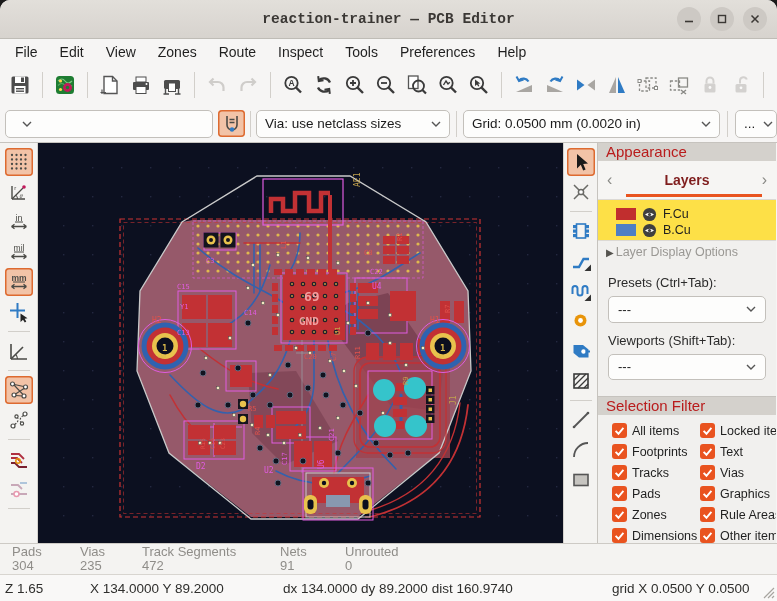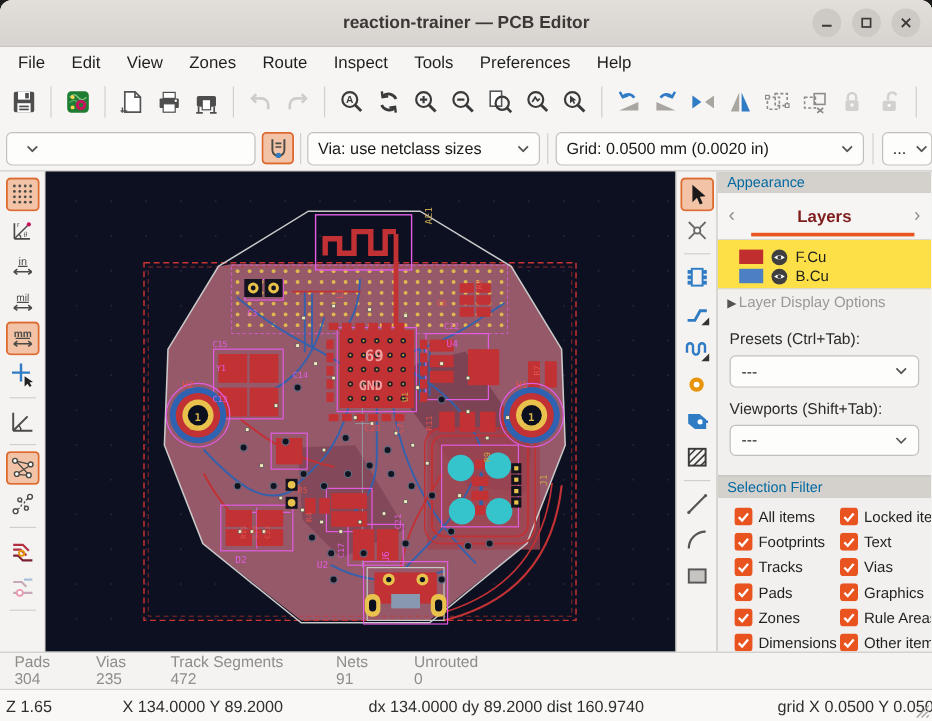--- a/index.html
+++ b/index.html
@@ -2,21 +2,21 @@
 <html style="--canvas-bg: #0c1020; --zone: #96596a; --zone-dark: #7c4354; --zone-red: #9e4450; --copper-f: #c23134; --copper-b: #2f62b0; --silk: #e05ce0; --edge: #c9c9c9; --gold: #d9a62e; --pale-gold: #e8c24d; --cyan: #35c4cb; --hatch: #cc3333;"><head>
 <meta charset="utf-8">
 <style>
   html,body{margin:0;padding:0;background:#1b1b1b;width:777px;height:601px;overflow:hidden;
     font-family:"Liberation Sans",sans-serif;-webkit-font-smoothing:antialiased;}
   #window{width:777px;height:601px;border-radius:10px 10px 0 0;overflow:hidden;background:#f6f5f4;
     display:flex;flex-direction:column;}
   
   #titlebar{height:38px;background:linear-gradient(#e2dfda,#d7d3ce);border-bottom:1px solid #bfbcb6;
     display:flex;align-items:center;position:relative;flex:0 0 auto;}
-  #title{position:absolute;left:0;right:0;text-align:center;font-weight:bold;font-size:14.5px;color:#3b3835;}
+  #title{position:absolute;left:0;right:0;text-align:center;font-weight:bold;font-size:14.5px;color:#3b3835;font-family:Liberation Mono, monospace;}
   .winbtns{margin-left:auto;display:flex;gap:9px;padding-right:10px;z-index:2;}
   .winbtn{width:24px;height:24px;border-radius:50%;background:#cdc9c4;display:flex;align-items:center;justify-content:center;}
   
   #menubar{height:26px;background:#f6f5f4;display:flex;align-items:center;padding-left:4px;flex:0 0 auto;}
   .menu-item{padding:0 11px;font-size:14px;color:#1f1f1f;line-height:26px;}
   
   #toolbar-top{height:40px;background:#f6f5f4;display:flex;align-items:center;padding-left:6px;gap:3px;flex:0 0 auto;}
   .tbtn{width:28px;height:28px;border-radius:4px;display:flex;align-items:center;justify-content:center;flex:0 0 auto;}
   .tbtn.disabled{opacity:.55;}
   .tbtn.active{background:#f2c3a7;box-shadow:inset 0 0 0 1.5px #dd6a30;}
@@ -30,21 +30,21 @@
   #main{display:flex;flex:1 1 auto;min-height:0;}
   #left-toolbar{width:38px;background:#f4f3f1;border-right:1px solid #d5d2cd;box-sizing:border-box;
     display:flex;flex-direction:column;align-items:center;padding-top:4px;}
   #left-toolbar .tbtn,#right-toolbar .tbtn{margin:1px 0;}
   #canvas-wrap{width:525px;height:401px;flex:0 0 auto;background:#0c1020;}
   #right-toolbar{width:34px;background:#f4f3f1;border-left:1px solid #d5d2cd;box-sizing:border-box;
     display:flex;flex-direction:column;align-items:center;padding-top:4px;}
   
   #panel{width:179px;flex:0 0 auto;background:#f1f0ee;border-left:1px solid #c6c3be;box-sizing:border-box;
     display:flex;flex-direction:column;overflow:hidden;}
-  .panel-header{height:18px;background:#d4d1cc;color:#0369a1;font-size:12px;line-height:18px;padding-left:8px;flex:0 0 auto;}
+  .panel-header{height:18px;background:#d4d1cc;color:#b91c1c;font-size:15px;line-height:18px;padding-left:8px;flex:0 0 auto;}
   #tabs{height:38px;display:flex;align-items:center;background:#f6f5f3;position:relative;flex:0 0 auto;}
   .tab-chev{color:#8a8a86;font-size:16px;padding:0 9px;}
   #tab-layers{flex:1;text-align:center;font-size:14px;color:#7f1d1d;font-weight:bold;}
   #tab-underline{position:absolute;left:28px;right:14px;bottom:2px;height:3px;background:#e9541f;}
   #layers-box{background:#fde047;border-top:1px solid #dcd9d4;border-bottom:1px solid #dcd9d4;padding:6px 0 2px 0;flex:0 0 auto;}
   .layer-row{display:flex;align-items:center;height:16px;padding-left:18px;gap:6px;}
   .swatch{width:20px;height:12px;flex:0 0 auto;}
   .layer-name{font-size:12.5px;color:#1f1f1f;}
   #layer-display{font-size:12.5px;color:#9a9894;padding:4px 8px 6px 8px;}
   #layer-display .arrow{color:#55534f;font-size:10px;margin-right:2px;}
@@ -53,21 +53,21 @@
     display:flex;align-items:center;justify-content:space-between;padding:0 9px;font-size:13px;color:#1a1a1a;}
   #selfilter-header{margin-top:16px;border-top:1px solid #c6c3be;}
   #filter-grid{display:grid;grid-template-columns:88px 1fr;padding:8px 0 0 14px;row-gap:6px;}
   .chk-item{display:flex;align-items:center;gap:5px;white-space:nowrap;overflow:hidden;}
   .chk{width:15px;height:15px;border-radius:3px;background:#e9531f;flex:0 0 auto;display:flex;align-items:center;justify-content:center;}
   .chk-label{font-size:12.5px;color:#1f1f1f;}
   
   #status1{height:31px;background:#f4f3f1;border-top:1px solid #cdcac5;display:flex;padding-left:12px;box-sizing:border-box;flex:0 0 auto;}
   .stat{display:flex;flex-direction:column;justify-content:center;color:#8f8d89;font-size:13px;line-height:14px;}
   #status2{height:27px;background:#f9f8f7;border-top:1px solid #d8d5d0;display:flex;align-items:center;
-    font-size:13.5px;color:#2f2f2d;box-sizing:border-box;flex:0 0 auto;position:relative;gap:12px;}
+    font-size:13.5px;color:#2f2f2d;box-sizing:border-box;flex:0 0 auto;position:relative;}
   .s2{flex:0 0 auto;}
   #grip{position:absolute;right:2px;bottom:2px;}
   svg{display:block;}
 </style>
 </head>
 <body>
 
 <div id="window">
 
   <div id="titlebar">

